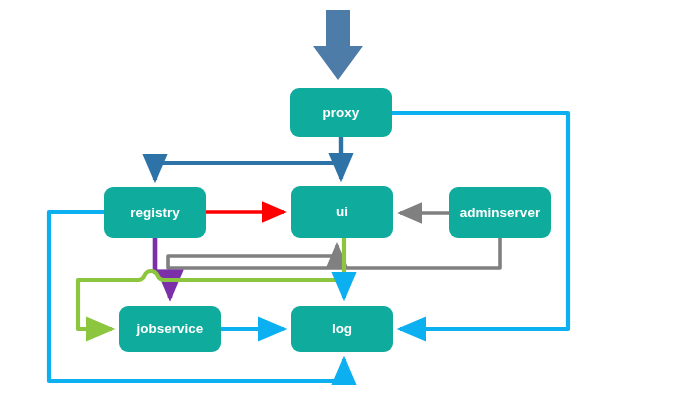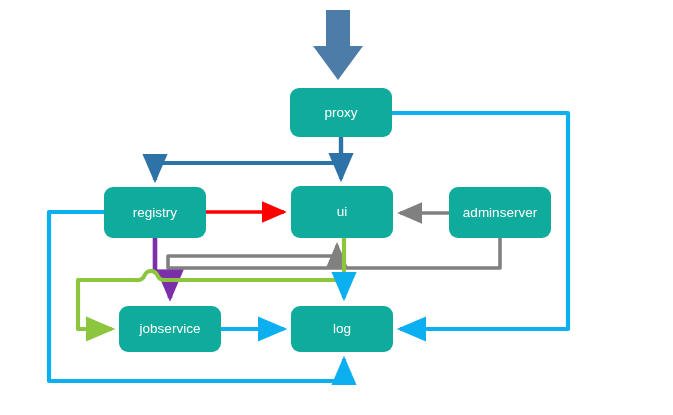--- a/index.html
+++ b/index.html
@@ -9,20 +9,21 @@
   }
   body {
     font-family: "Liberation Sans", sans-serif;
   }
   #diagram-canvas {
     position: relative;
     width: 673px;
     height: 415px;
     background: #ffffff;
     overflow: hidden;
+    font-weight: bold;
   }
   #diagram-svg {
     position: absolute;
     top: 0;
     left: 0;
     width: 673px;
     height: 415px;
   }
   .node-label {
     font-family: "Liberation Sans", sans-serif;

